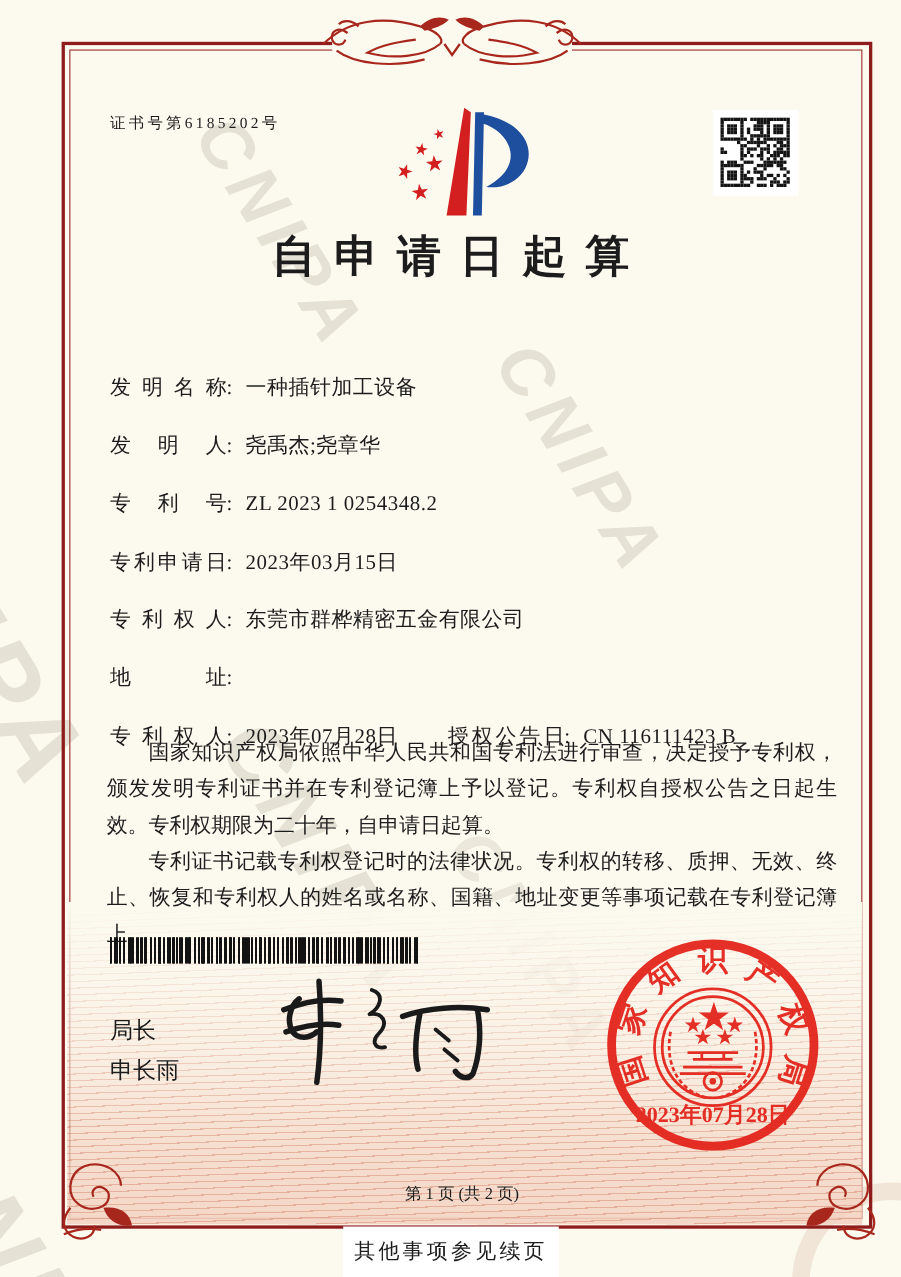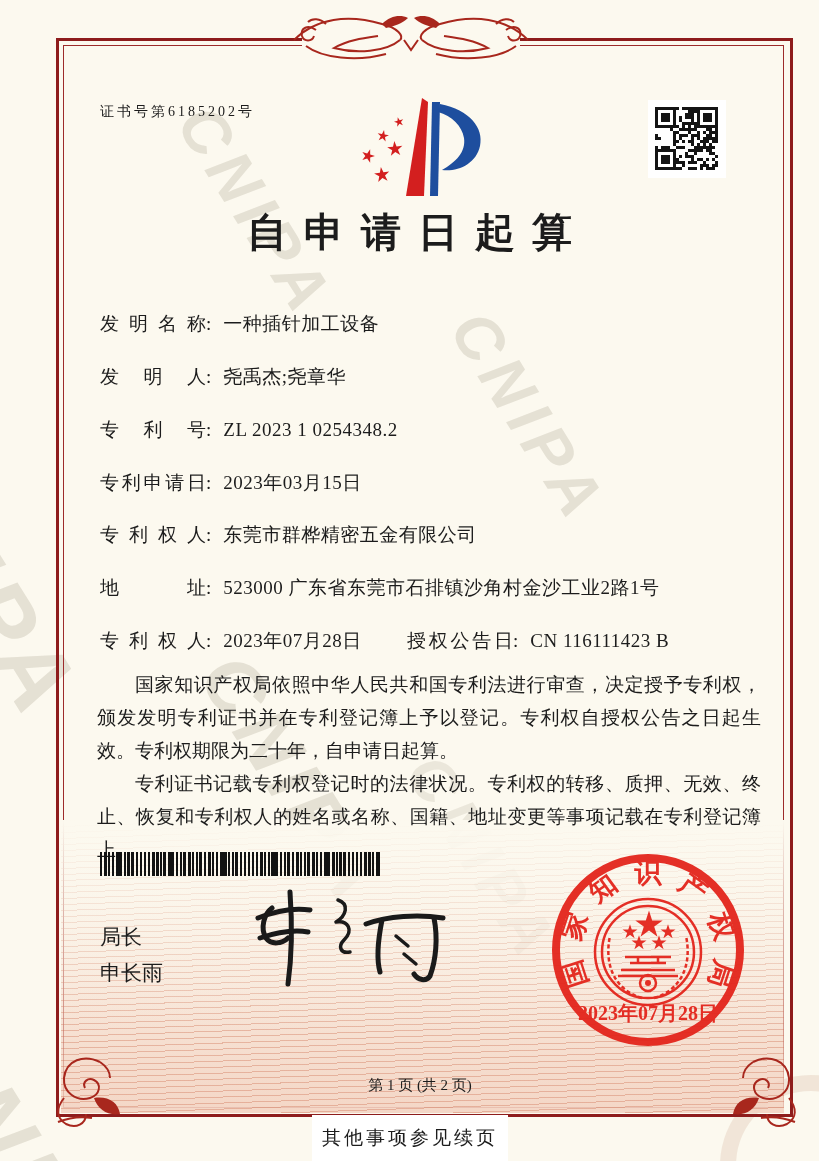--- a/index.html
+++ b/index.html
@@ -46,21 +46,21 @@
 
   .title{position:absolute;left:0;top:205px;width:819px;text-align:center;
       font-size:40px;font-weight:600;letter-spacing:17px;text-indent:17px;}
 
   
   .fields{position:absolute;left:100px;top:0;width:660px;font-size:19px;}
   .frow{position:absolute;left:0;display:flex;align-items:baseline;white-space:nowrap;}
   .r1{top:311px;} .r2{top:364px;} .r3{top:417px;} .r4{top:470px;}
   .r5{top:522px;} .r6{top:575px;} .r7{top:628px;}
   .frow2{position:absolute;left:307px;top:0;display:flex;align-items:baseline;white-space:nowrap;}
-  .flabel{display:inline-block;width:106px;text-align:justify;text-align-last:justify;}
+  .flabel{display:inline-block;width:106px;text-align:justify;text-align-last:justify;margin-top:28px;}
   .fcolon{margin-right:12px;}
   .fvalue{letter-spacing:0.5px;}
 
   
   .body-text{position:absolute;left:97px;top:668px;width:664px;font-size:19px;line-height:33px;
       text-align:justify;}
   .body-text p{margin:0;text-indent:2em;}
 
   
   .barcode{position:absolute;left:100px;top:852px;width:280px;height:24px;
@@ -433,21 +433,20 @@
         <span class="fvalue">2023年03月15日</span>
     </div>
     <div class="frow r5">
       <span class="flabel">专利权人</span>
         <span class="fcolon">:</span>
         <span class="fvalue">东莞市群桦精密五金有限公司</span>
     </div>
     <div class="frow r6">
       <span class="flabel">地址</span>
         <span class="fcolon">:</span>
-        <span class="fvalue">523000 广东省东莞市石排镇沙角村金沙工业2路1号</span>
     </div>
     <div class="frow r7">
       <span class="flabel">专利权人</span>
         <span class="fcolon">:</span>
         <span class="fvalue">2023年07月28日</span>
       <span class="frow2">
         <span class="flabel">授权公告日</span>
           <span class="fcolon">:</span>
           <span class="fvalue">CN 116111423 B</span>
       </span>

